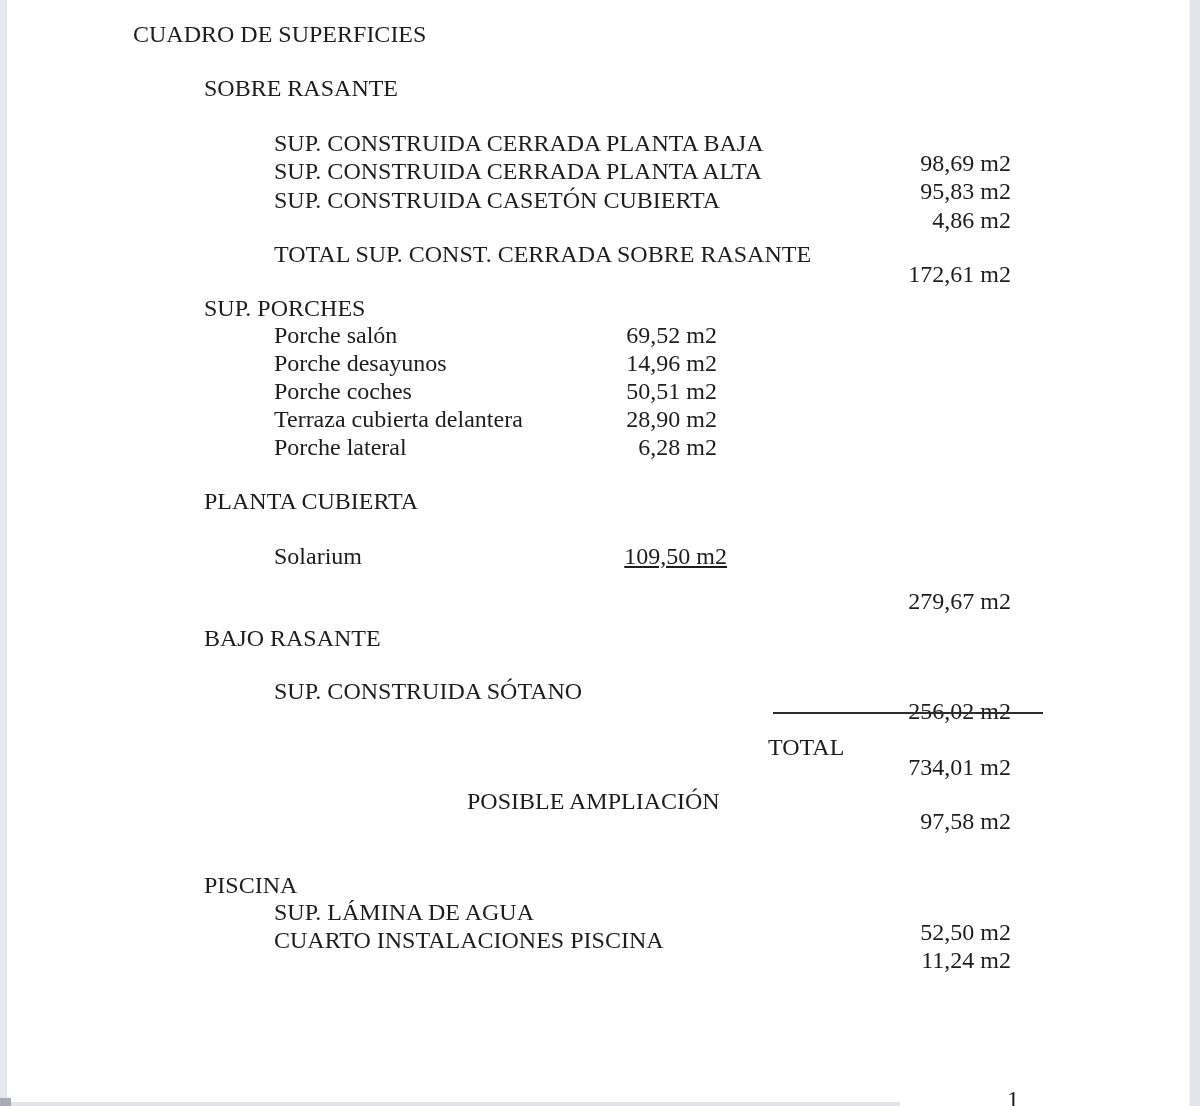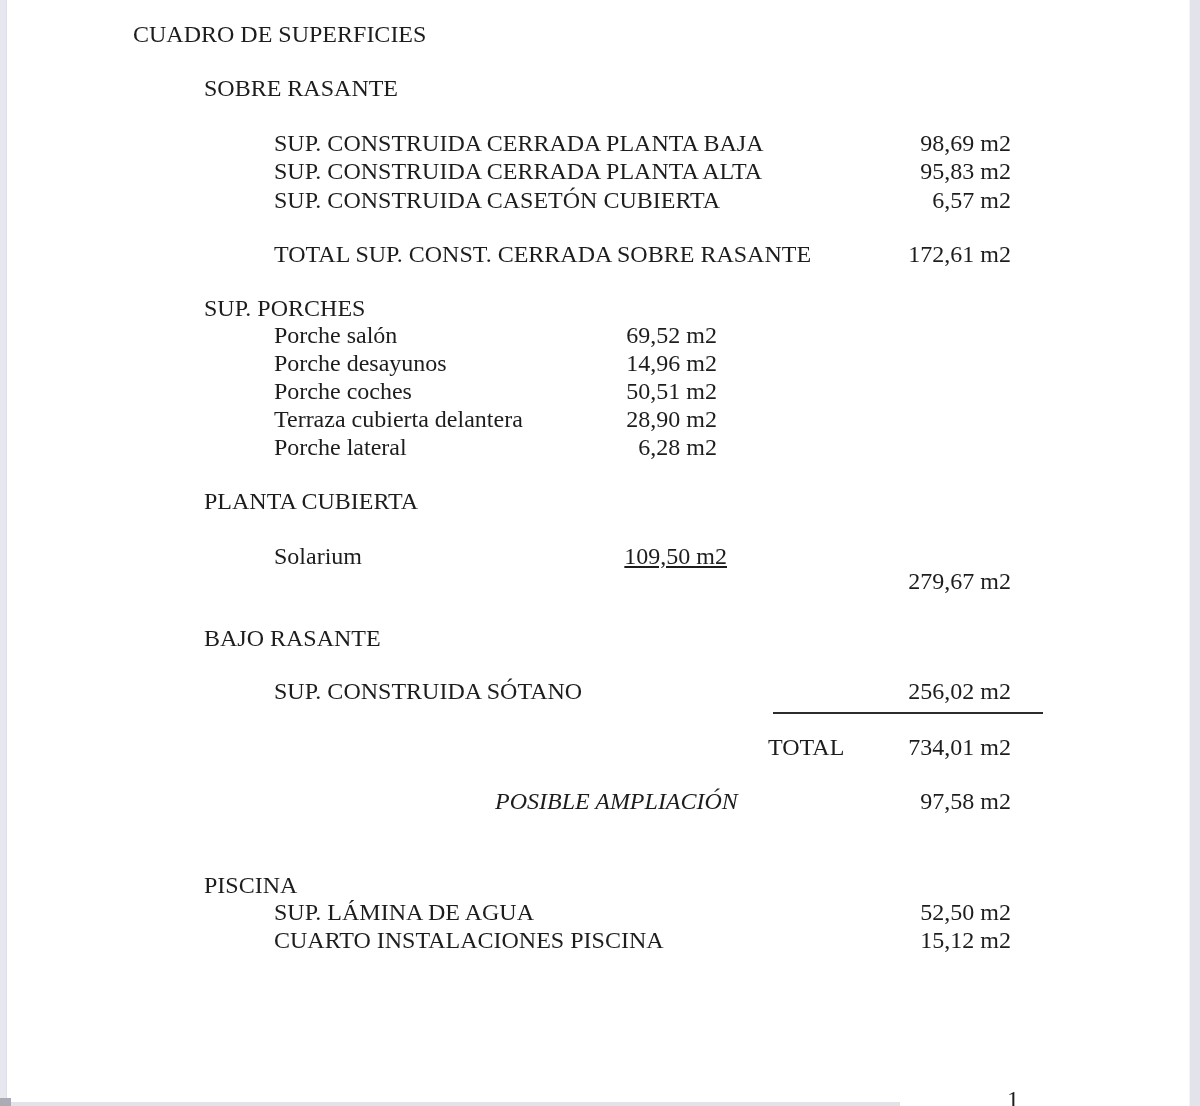--- a/index.html
+++ b/index.html
@@ -19,24 +19,24 @@
     width: 1200px;
     height: 29px;
     line-height: 29px;
     white-space: nowrap;
   }
   .lbl, .val { position: absolute; top: 0; }
   .lbl-title   { left: 133px; }
   .lbl-section { left: 204px; }
   .lbl-item    { left: 274px; }
   .lbl-total   { left: 768px; }
-  .lbl-amp     { left: 495px; font-style: italic; }
+  .lbl-amp     { left: 467px; }
   .val-mid        { right: 483px; }  
   .val-mid-wide   { right: 473px; text-decoration: underline; }  
-  .val-right      { right: 189px; }  
+  .val-right      { right: 189px; margin-top: 20px; }  
   .rule {
     position: absolute;
     left: 773px;
     top: 712px;
     width: 270px;
     height: 2px;
     background: #2c2c2c;
   }
   .pagenum {
     position: absolute;
@@ -78,21 +78,21 @@
   <div class="row" style="top:129px">
     <span class="lbl lbl-item">SUP. CONSTRUIDA CERRADA PLANTA BAJA</span>
     <span class="val val-right">98,69 m2</span>
   </div>
   <div class="row" style="top:157px">
     <span class="lbl lbl-item">SUP. CONSTRUIDA CERRADA PLANTA ALTA</span>
     <span class="val val-right">95,83 m2</span>
   </div>
   <div class="row" style="top:186px">
     <span class="lbl lbl-item">SUP. CONSTRUIDA CASETÓN CUBIERTA</span>
-    <span class="val val-right">6,57 m2</span>
+    <span class="val val-right">4,86 m2</span>
   </div>
 
   <div class="row" style="top:240px">
     <span class="lbl lbl-item">TOTAL SUP. CONST. CERRADA SOBRE RASANTE</span>
     <span class="val val-right">172,61 m2</span>
   </div>
 
   <div class="row" style="top:294px">
     <span class="lbl lbl-section">SUP. PORCHES</span>
   </div>
@@ -149,21 +149,21 @@
 
   <div class="row" style="top:871px">
     <span class="lbl lbl-section">PISCINA</span>
   </div>
   <div class="row" style="top:898px">
     <span class="lbl lbl-item">SUP. LÁMINA DE AGUA</span>
     <span class="val val-right">52,50 m2</span>
   </div>
   <div class="row" style="top:926px">
     <span class="lbl lbl-item">CUARTO INSTALACIONES PISCINA</span>
-    <span class="val val-right">15,12 m2</span>
+    <span class="val val-right">11,24 m2</span>
   </div>
 
   <span class="pagenum">1</span>
 
   <div class="band-left"></div>
   <div class="band-right"></div>
   <div class="band-bottom"></div>
   <div class="corner-notch"></div>
 
 </div>

